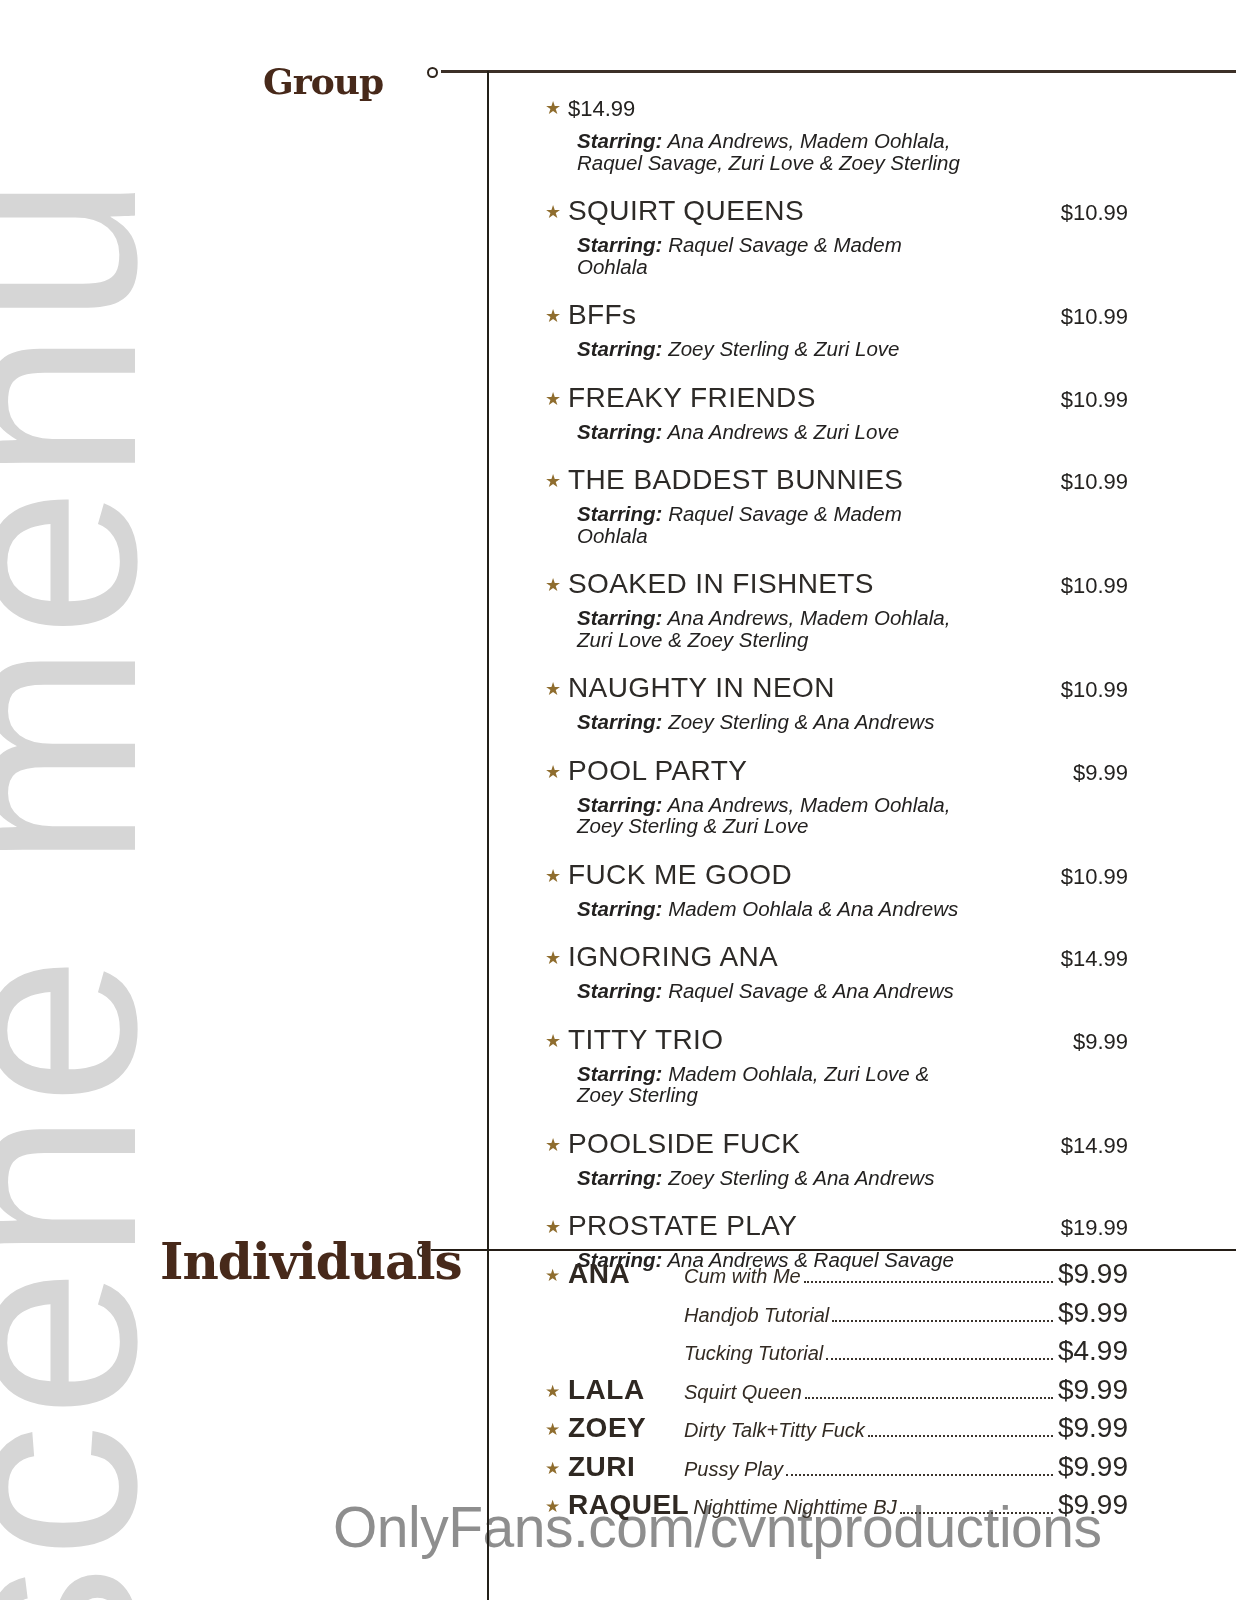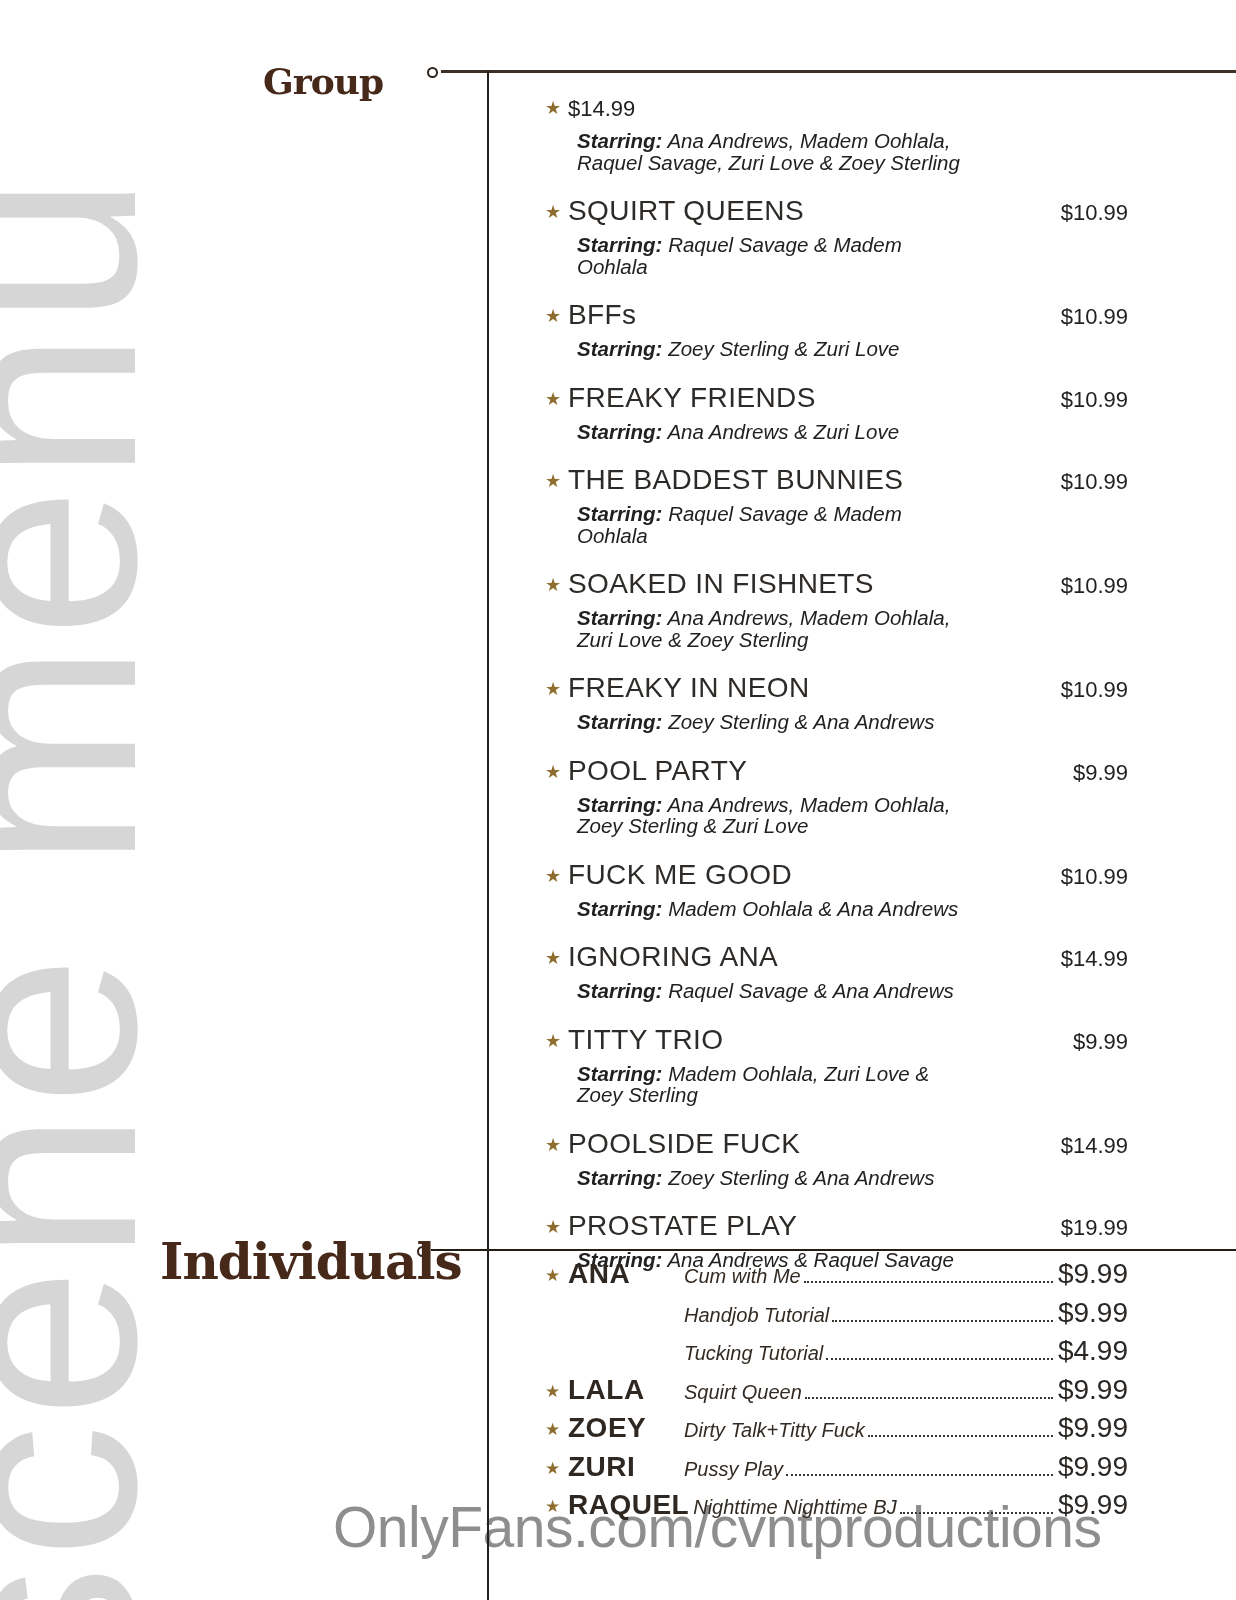--- a/index.html
+++ b/index.html
@@ -146,21 +146,21 @@
         <div class="scene-row">
           <span class="star">★</span>
           <span class="scene-title">SOAKED IN FISHNETS</span>
           <span class="scene-price">$10.99</span>
         </div>
         <div class="starring"><span class="starring-label">Starring:</span> <span class="starring-names">Ana Andrews, Madem Oohlala, Zuri Love &amp; Zoey Sterling</span></div>
       </div>
       <div class="scene-item">
         <div class="scene-row">
           <span class="star">★</span>
-          <span class="scene-title">FREAKY IN NEON</span>
+          <span class="scene-title">NAUGHTY IN NEON</span>
           <span class="scene-price">$10.99</span>
         </div>
         <div class="starring"><span class="starring-label">Starring:</span> <span class="starring-names">Zoey Sterling &amp; Ana Andrews</span></div>
       </div>
       <div class="scene-item">
         <div class="scene-row">
           <span class="star">★</span>
           <span class="scene-title">POOL PARTY</span>
           <span class="scene-price">$9.99</span>
         </div>

